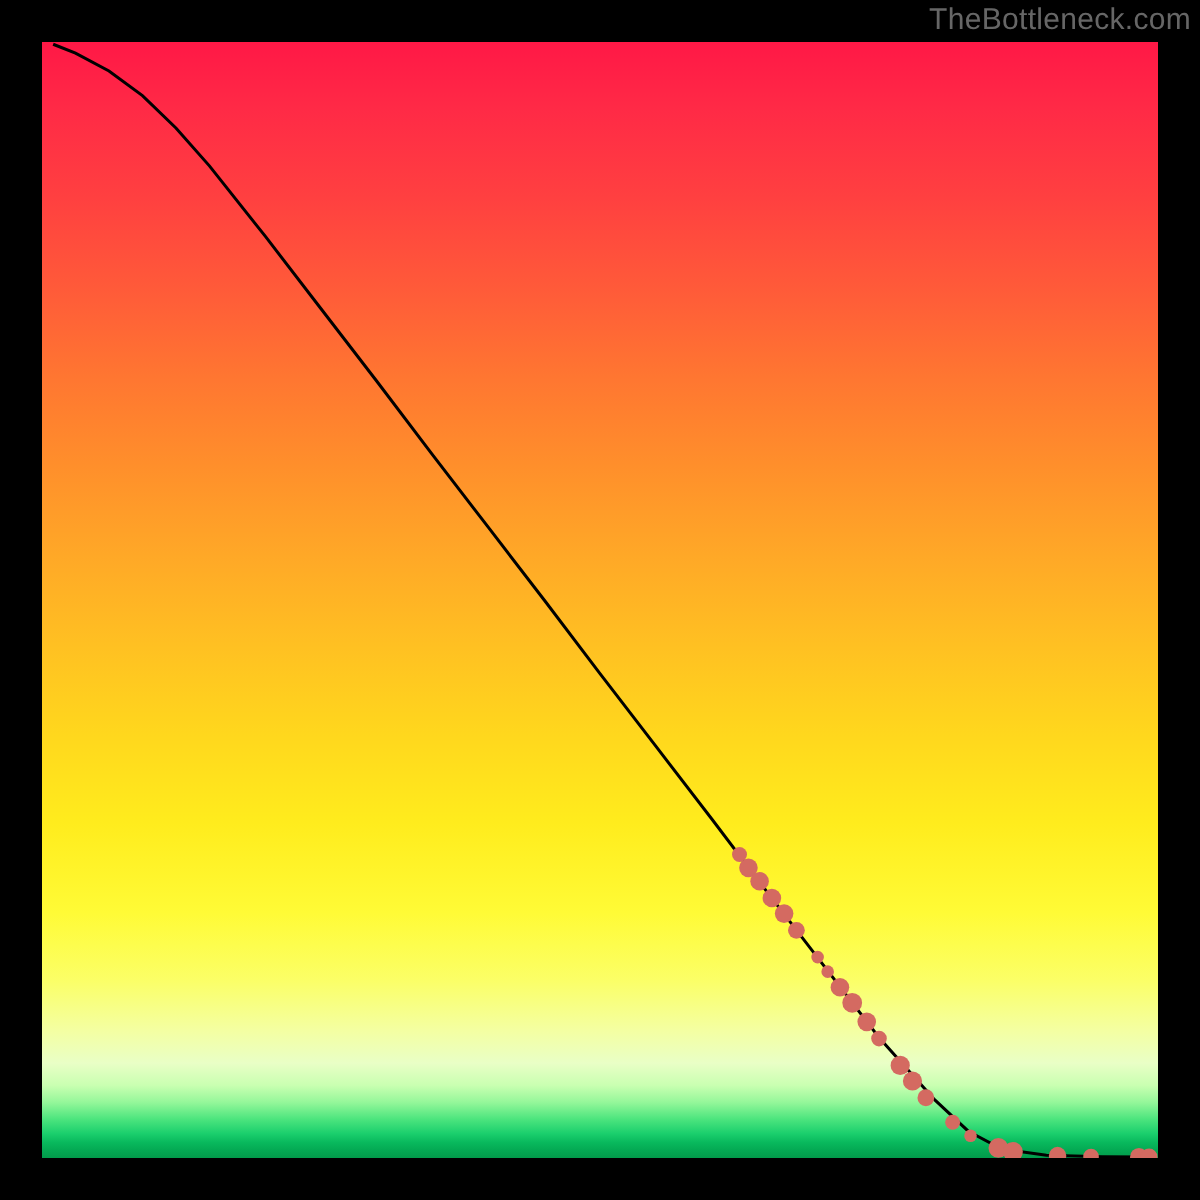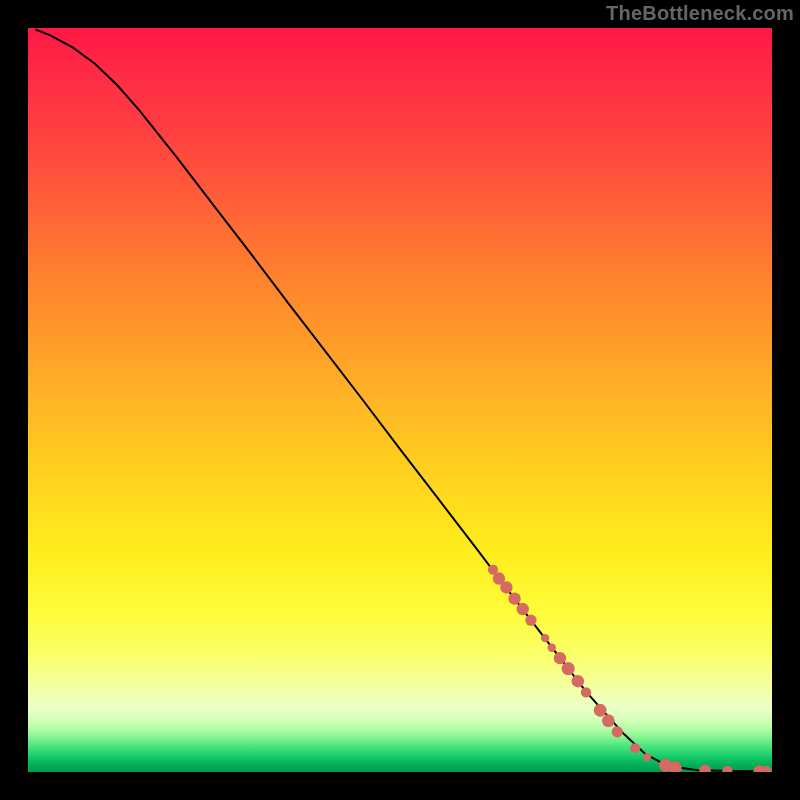--- a/index.html
+++ b/index.html
@@ -16,21 +16,21 @@
     width: 800px;
     height: 800px;
     background: #000;
   }
   .watermark {
     position: absolute;
     top: 2px;
     right: 6px;
     color: #666;
     font-size: 20px;
-    font-weight: 700;
+    font-weight: 400;
     letter-spacing: 0.2px;
     z-index: 20;
   }
   .plot {
     position: absolute;
     left: 28px;
     top: 28px;
     width: 744px;
     height: 744px;
     z-index: 1;

